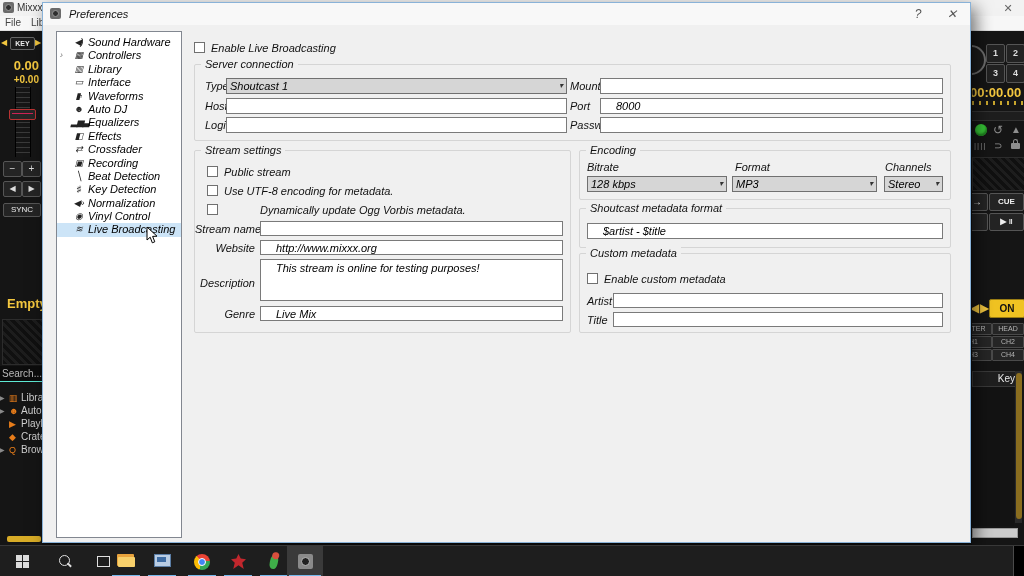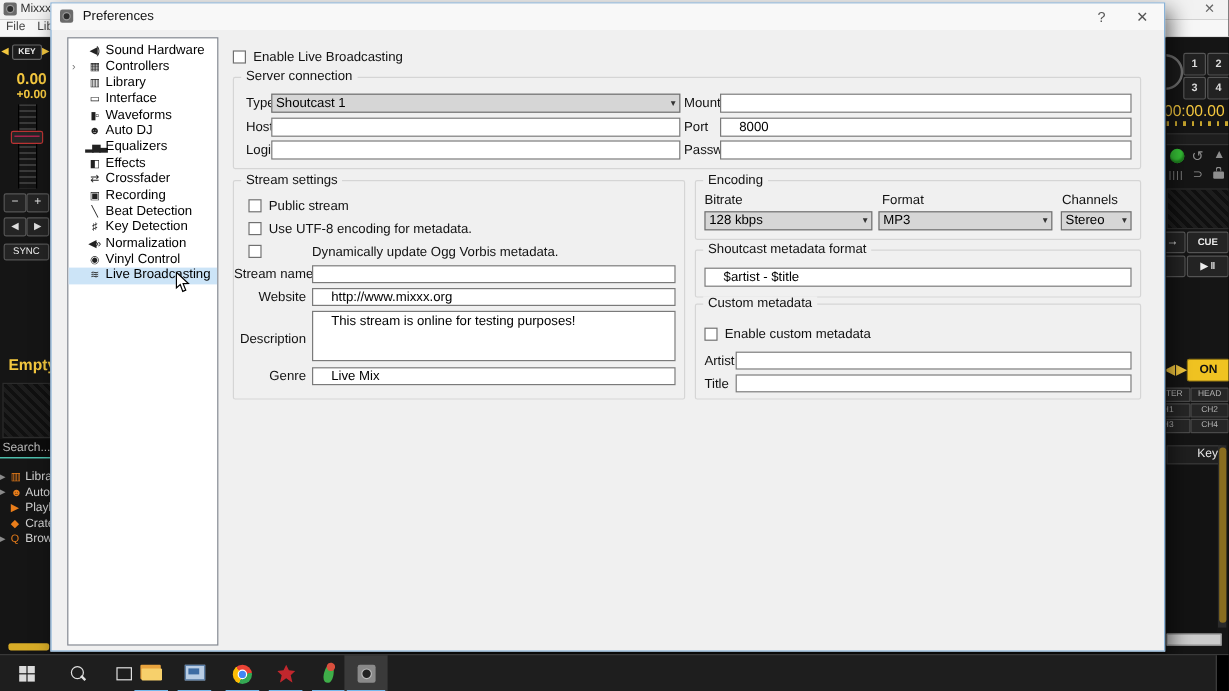--- a/index.html
+++ b/index.html
@@ -38,42 +38,42 @@
     color:#b9b9b9;font-size:10px;line-height:15px;padding-left:2px;}
   .treerow{position:absolute;left:0;width:42px;height:13px;white-space:nowrap;overflow:hidden;color:#cfcfcf;font-size:10px;line-height:13px;}
   .tr-exp{display:inline-block;width:9px;color:#8a8a8a;font-size:6px;vertical-align:1px;}
   .tr-ico{display:inline-block;width:12px;color:#e87d1a;font-size:9px;}
   .xfader{position:absolute;left:7px;top:505px;width:34px;height:6px;background:#d8ac27;border-radius:2px;}
   
   .mx-right{position:absolute;left:972px;top:31px;width:52px;height:514px;background:#151515;overflow:hidden;}
   .hotcue{position:absolute;width:17px;height:17px;background:#222;border:1px solid #555;border-radius:2px;
     color:#ddd;font-size:9px;font-weight:bold;text-align:center;line-height:17px;}
   .knob-sliver{position:absolute;left:-16px;top:14px;width:26px;height:26px;border:2px solid #6d6d6d;border-radius:50%;background:#1b1b1b;}
-  .timebig{position:absolute;left:-2px;top:54px;font-size:13px;font-weight:normal;letter-spacing:0;white-space:nowrap;}
+  .timebig{position:absolute;left:-2px;top:54px;font-size:13px;font-weight:bold;letter-spacing:0;white-space:nowrap;}
   .beatticks{position:absolute;left:0;top:70px;width:52px;height:4px;
     background:repeating-linear-gradient(to right,#c7a52d 0 2px,transparent 2px 7px);}
   .mr-divider{position:absolute;left:0;top:80px;width:52px;height:8px;background:#1e1e1e;border-top:1px solid #333;border-bottom:1px solid #333;}
   .mr-ic{position:absolute;color:#8e8e8e;font-size:10px;line-height:10px;}
   .greendot{position:absolute;left:3px;top:93px;width:12px;height:12px;border-radius:50%;background:#37c437;box-shadow:inset -1px -2px 2px #1d7a1d;}
   .locki{position:absolute;left:39px;top:112px;width:9px;height:6px;background:#8e8e8e;border-radius:1px;}
   .locki:before{content:"";position:absolute;left:1.5px;top:-4px;width:5px;height:4px;border:1.5px solid #8e8e8e;border-bottom:none;border-radius:3px 3px 0 0;box-sizing:border-box;}
   .darkbtn{position:absolute;background:#242424;border:1px solid #555;border-radius:2px;color:#eee;text-align:center;}
   .onbtn{position:absolute;left:17px;top:268px;width:34px;height:17px;background:#f0c322;border:1px solid #9a7d14;border-radius:2px;
     color:#111;font-size:10px;font-weight:bold;text-align:center;line-height:17px;}
   .mixbtn{position:absolute;height:10px;background:#262626;border:1px solid #4a4a4a;border-radius:1px;
     color:#b5b5b5;font-size:7px;text-align:center;line-height:10px;overflow:hidden;}
   .keyhdr{position:absolute;left:0;top:340px;width:42px;height:14px;background:#1f1f1f;border:1px solid #3a3a3a;
     color:#e8e8e8;font-size:10px;line-height:14px;text-align:right;padding-right:2px;}
   .vscroll{position:absolute;left:43px;top:340px;width:7px;height:152px;background:#2a2a2a;}
   .vthumb{position:absolute;left:0.5px;top:2px;width:6px;height:146px;background:#8a6d1f;border-radius:3px;}
   .tablearea{position:absolute;left:0;top:355px;width:42px;height:140px;background:#131313;}
   .hscroll{position:absolute;left:0;top:497px;width:44px;height:8px;background:#cccccc;border:1px solid #9a9a9a;}
   
   .dialog{position:absolute;left:42px;top:2px;width:929px;height:541px;background:#f0f0f0;
-    border:1px solid #89b2d8;box-shadow:5px 6px 16px rgba(0,0,0,.55);box-sizing:border-box;}
+    border:1px solid #89b2d8;box-shadow:5px 6px 16px rgba(0,0,0,.55);box-sizing:border-box;font-style:italic;}
   .dlg-titlebar{position:absolute;left:0;top:0;width:100%;height:22px;background:#f8f8f8;}
   .dlg-title{position:absolute;left:26px;top:5px;font-size:11px;color:#111;}
   .dlg-btn{position:absolute;top:0;width:26px;height:22px;text-align:center;line-height:22px;color:#555;font-size:12px;}
   .sidebar{position:absolute;left:13px;top:28px;width:124px;height:505px;background:#fff;border:1px solid #828790;overflow:hidden;}
   .sb-item{position:relative;height:13.4px;line-height:13.4px;white-space:nowrap;font-size:11px;color:#000;}
   .sb-item.sel{background:#cce4f7;}
   .sb-exp{position:absolute;left:3px;top:0;width:9px;color:#777;font-size:9px;}
   .sb-ico{position:absolute;left:14px;top:0;width:15px;color:#222;font-size:9px;text-align:center;letter-spacing:-1px;}
   .sb-lbl{position:absolute;left:31px;top:0;}
   .group{position:absolute;border:1px solid #d5d5d5;border-radius:2px;}

